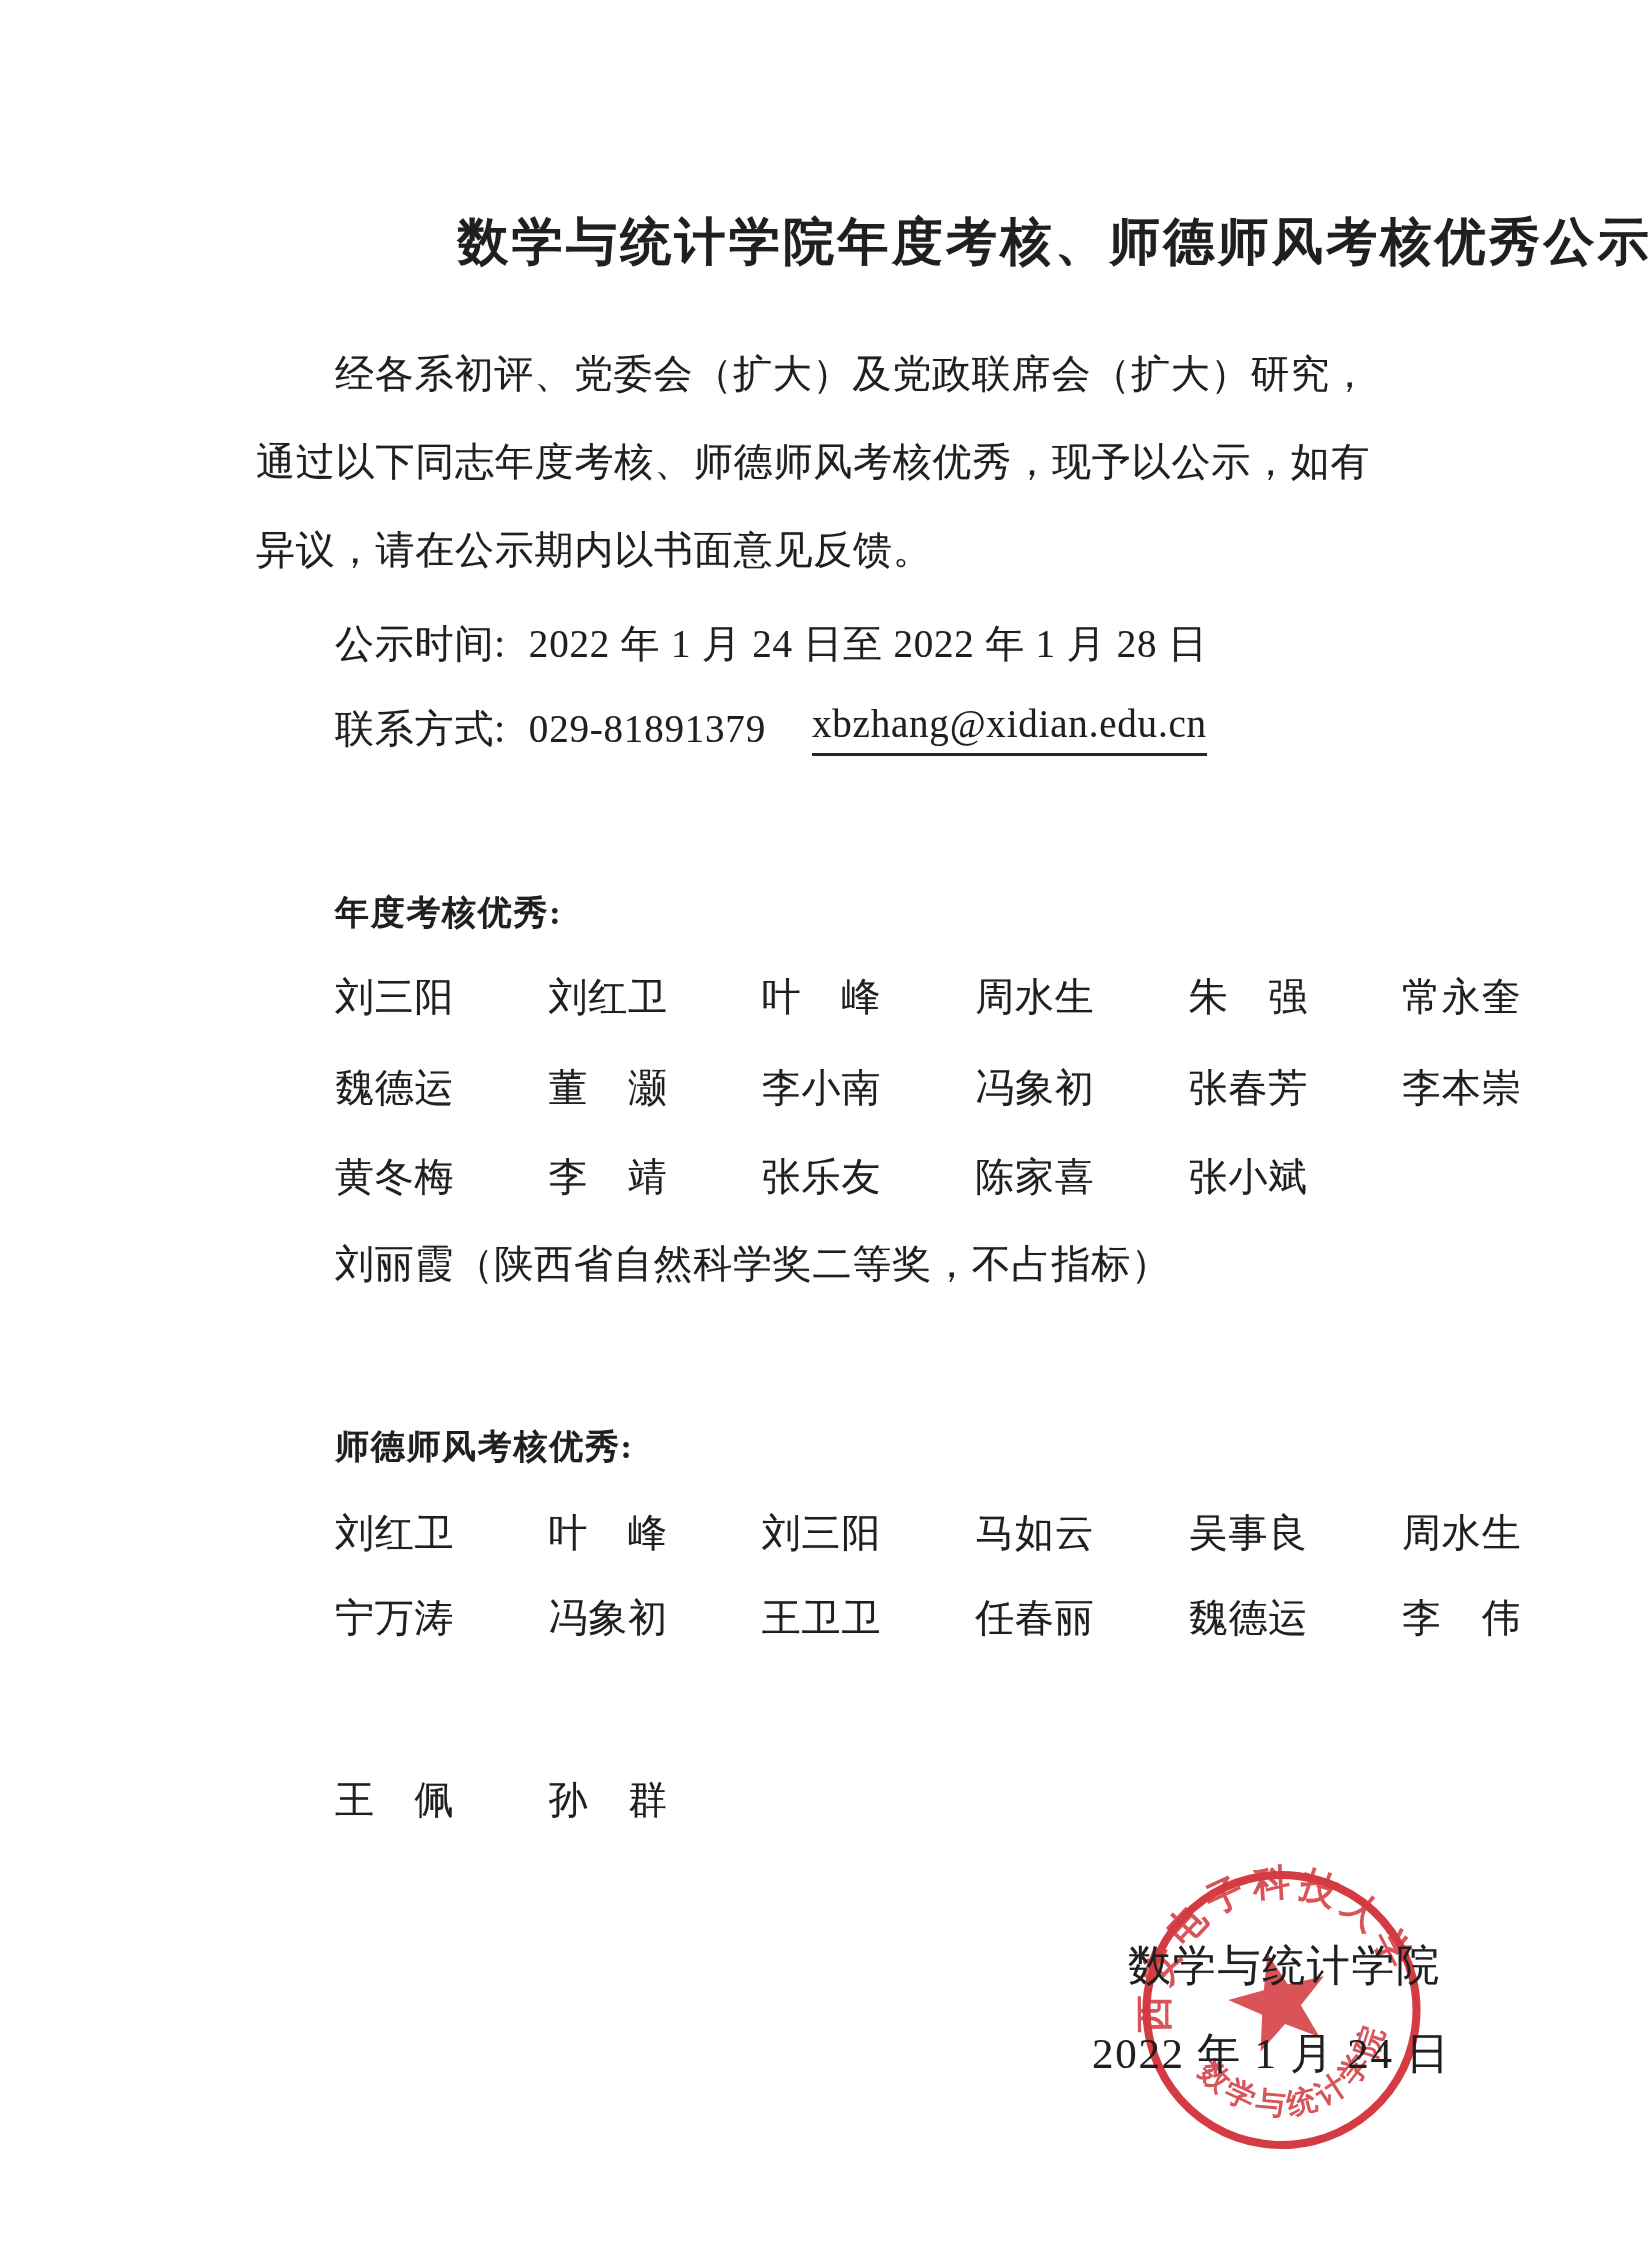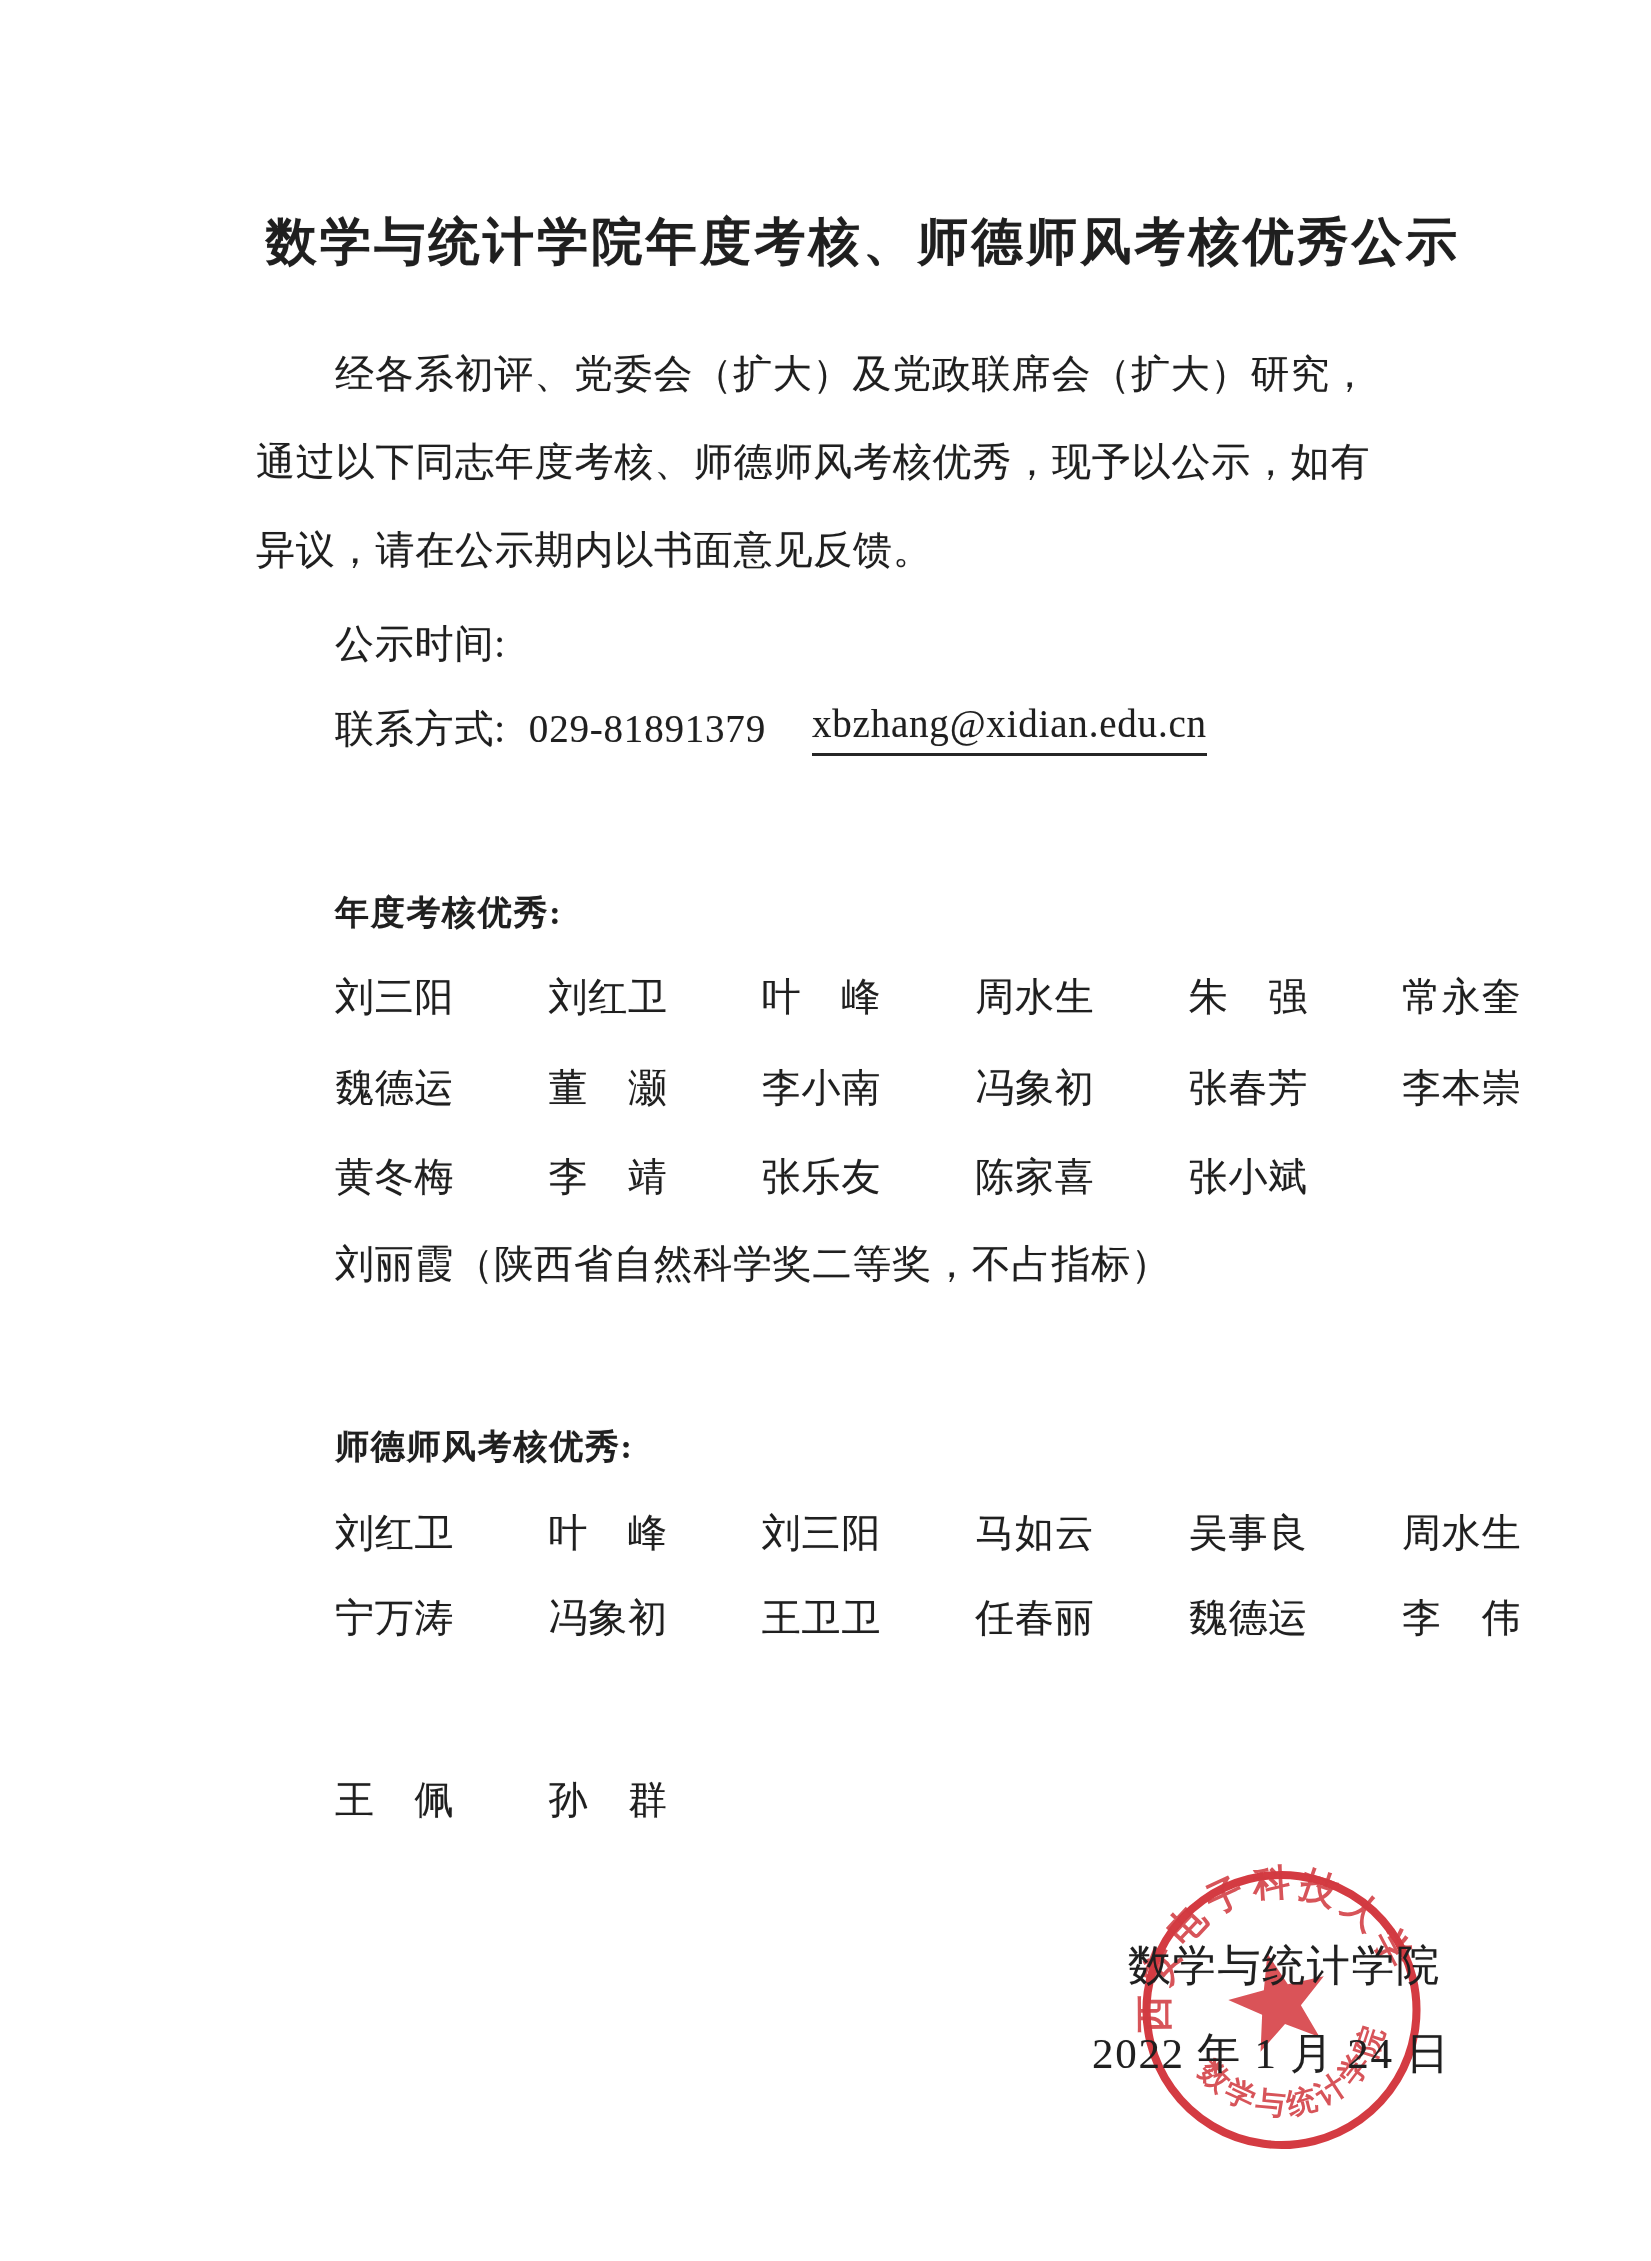--- a/index.html
+++ b/index.html
@@ -7,21 +7,21 @@
     position:relative;
     width:1652px;height:2261px;
     margin:0 auto;
     background:#ffffff;
     overflow:hidden;
     font-family:"Liberation Serif","DejaVu Serif",serif;
     color:#1f1f1f;
   }
   .doc-title{
     position:absolute;top:208px;left:74px;right:0;
-    text-align:center;
+    text-align:right;
     font-size:51px;font-weight:bold;letter-spacing:3.3px;
     text-shadow:0 0 0.8px rgba(0,0,0,.35);
     font-family:Liberation Serif, serif;
   }
   .line{
     position:absolute;height:53px;
     display:flex;align-items:center;
     font-size:39px;letter-spacing:0.8px;
     white-space:nowrap;
     text-shadow:0 0 0.8px rgba(0,0,0,.3);
@@ -58,20 +58,21 @@
 <div class="page">
 
   <div class="doc-title">数学与统计学院年度考核、师德师风考核优秀公示</div>
 
   <div class="line" style="top:347px;left:335px;">经各系初评、党委会（扩大）及党政联席会（扩大）研究，</div>
   <div class="line" style="top:435px;left:256px;">通过以下同志年度考核、师德师风考核优秀，现予以公示，如有</div>
   <div class="line" style="top:523px;left:256px;">异议，请在公示期内以书面意见反馈。</div>
 
   <div class="line" style="top:617px;left:335px;">
     <span class="label">公示时间:</span>
+    <span>2022 年 1 月 24 日至 2022 年 1 月 28 日</span>
   </div>
 
   <div class="line" style="top:702px;left:335px;">
     <span class="label">联系方式:</span>
     <span class="phone">029-81891379</span>
     <span class="email">xbzhang@xidian.edu.cn</span>
   </div>
 
   <div class="line section-header" style="top:886px;left:335px;">年度考核优秀:</div>
   <div class="line name-row" style="top:970px;left:335px;">

